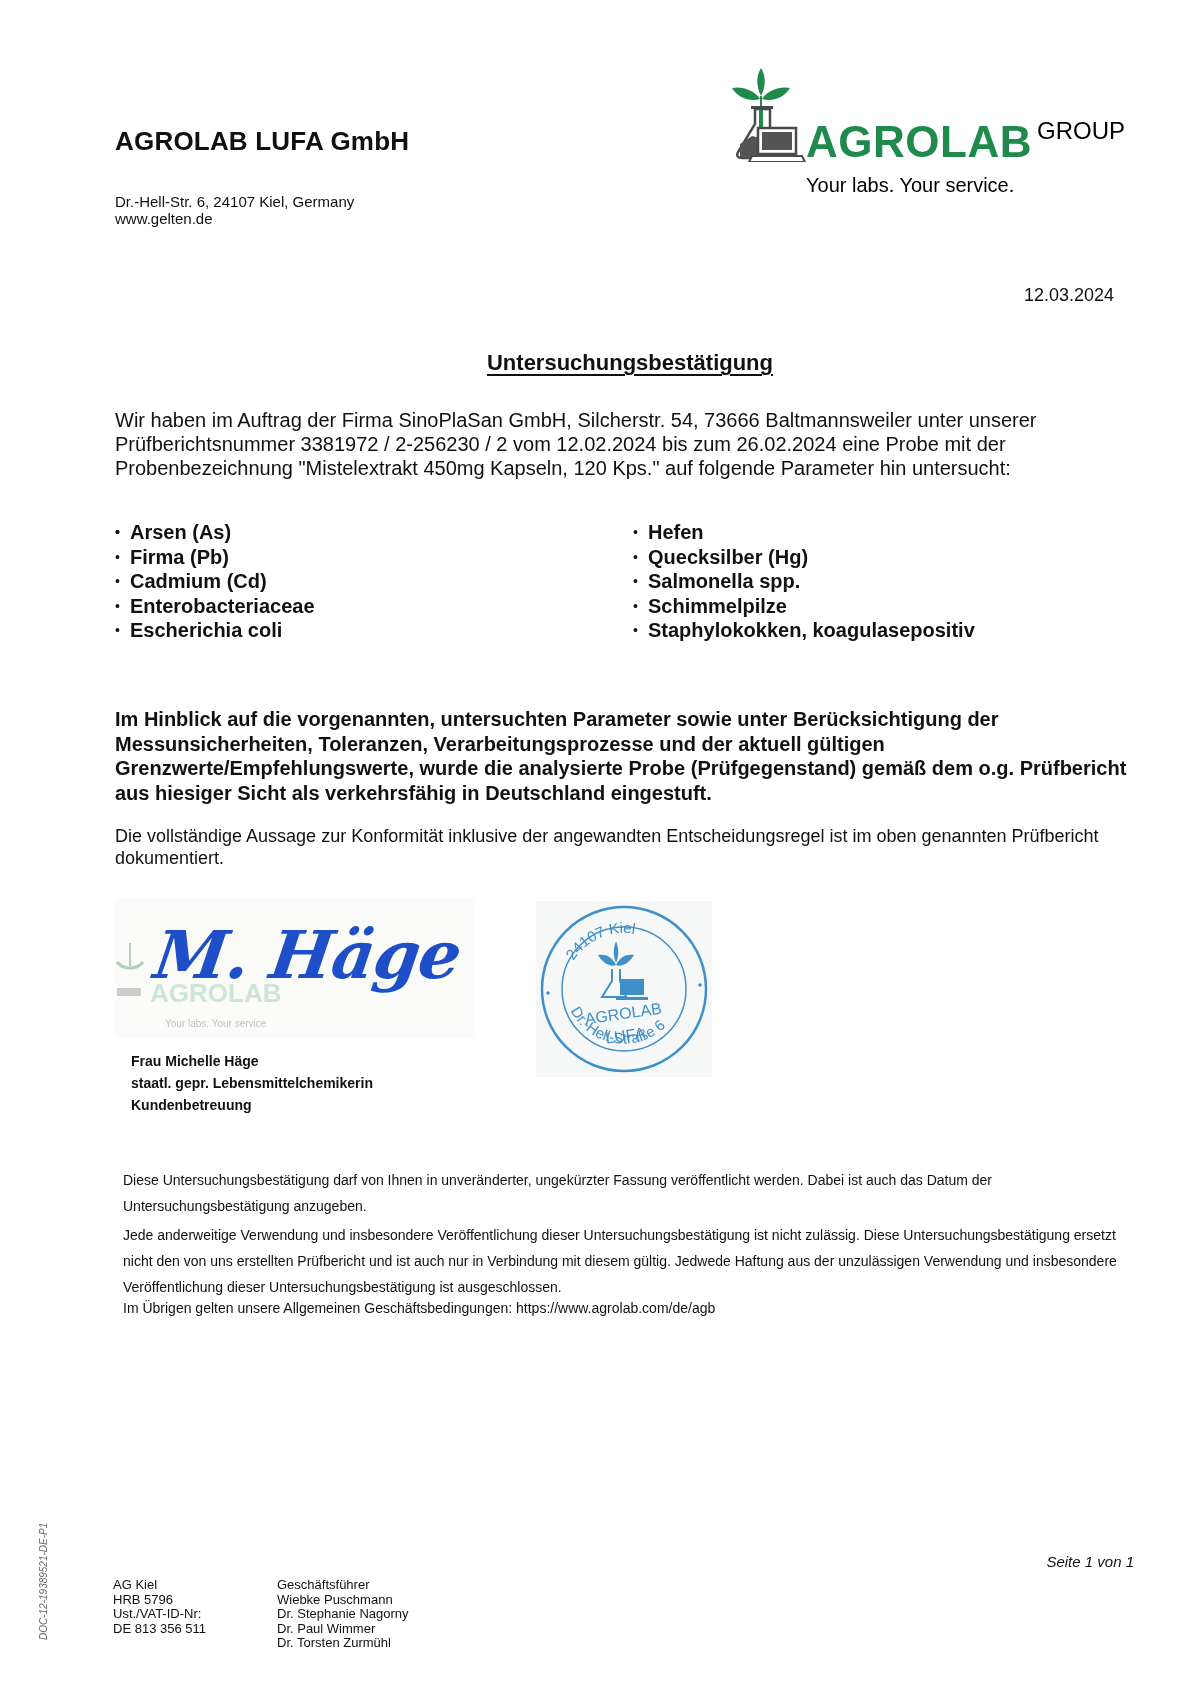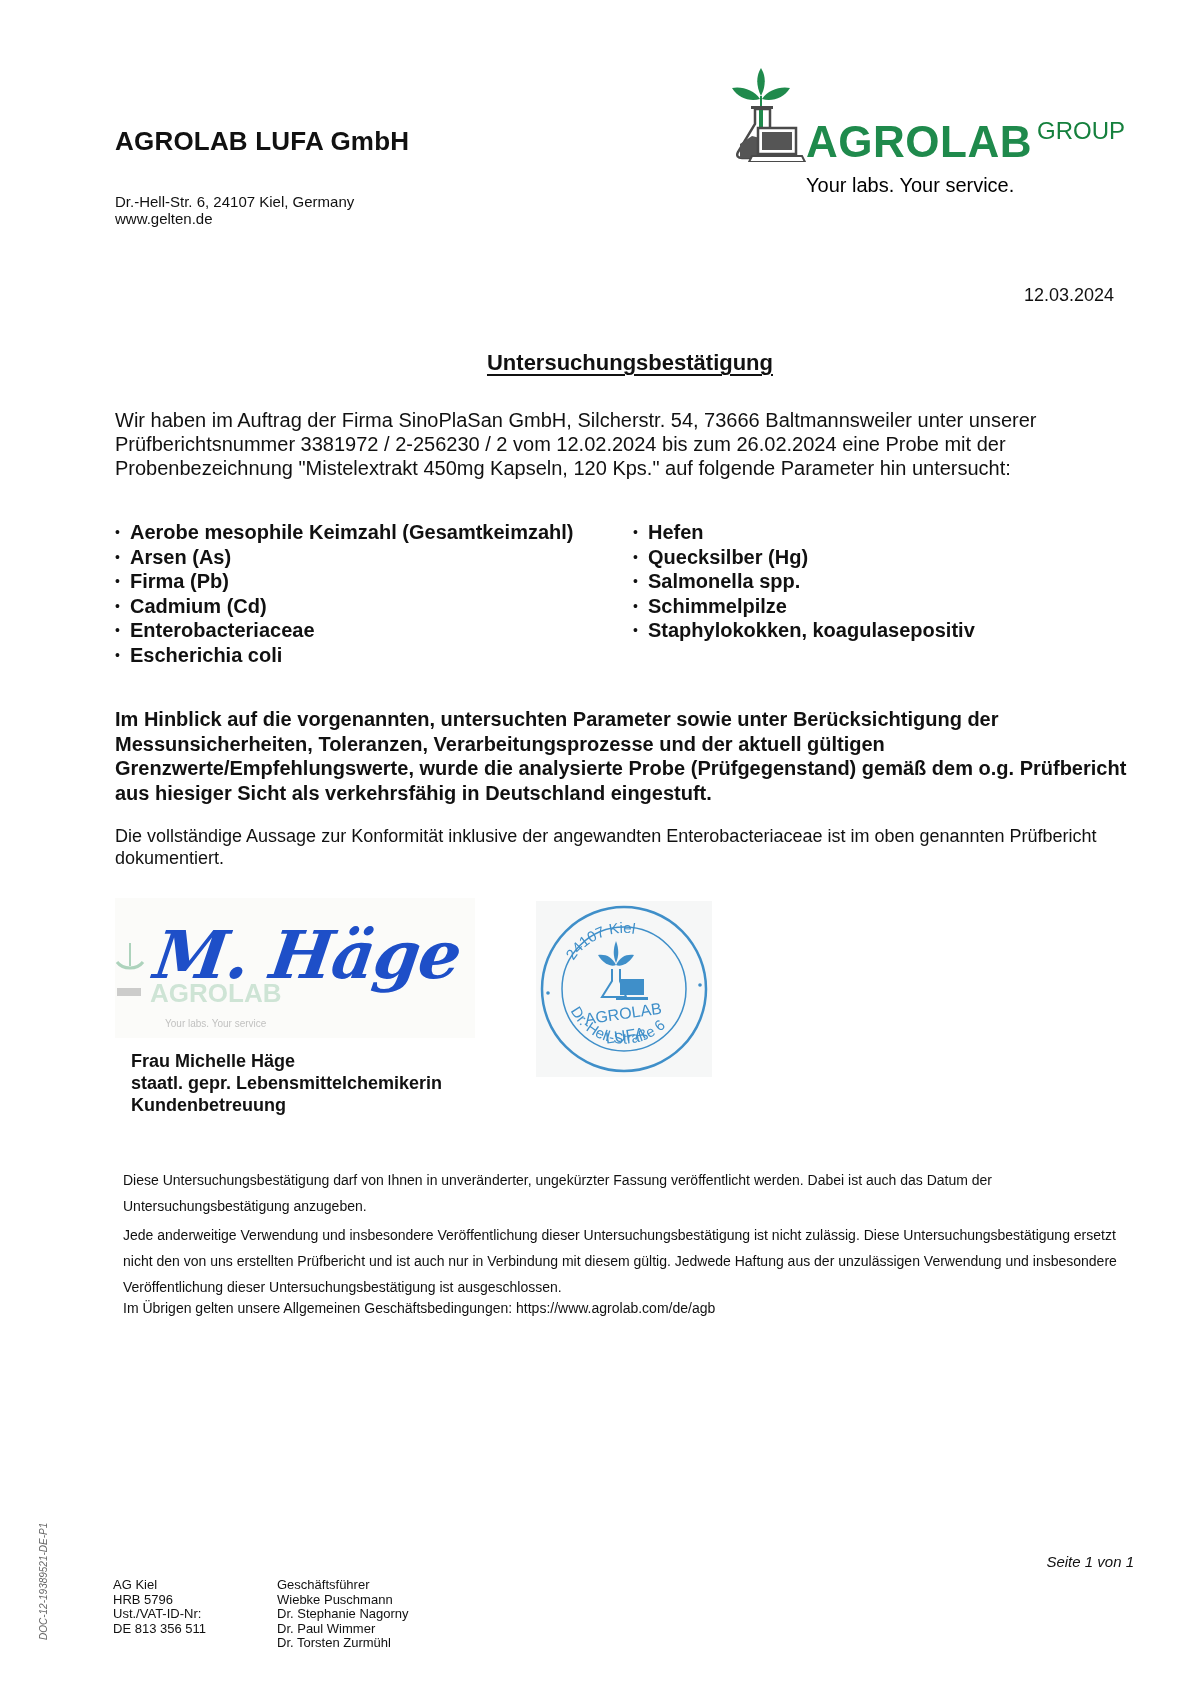--- a/index.html
+++ b/index.html
@@ -9,21 +9,21 @@
   }
   .abs { position: absolute; }
 
   
   .company-name { left: 115px; top: 126px; font-size: 26px; font-weight: bold; letter-spacing: 0.2px; }
   .company-address { left: 115px; top: 193px; font-size: 15px; line-height: 17px; }
 
   .logo { left: 728px; top: 66px; width: 420px; height: 140px; }
   .logo-icon { position: absolute; left: 0; top: 0; width: 78px; height: 96px; }
   .logo-word { position: absolute; left: 78px; top: 52px; font-size: 44px; font-weight: bold; color: #1f8a4c; letter-spacing: 0.5px; line-height: 48px; }
-  .logo-group { position: absolute; left: 309px; top: 52px; font-size: 24px; color: #15803d; line-height: 26px; }
+  .logo-group { position: absolute; left: 309px; top: 52px; font-size: 24px; color: #000000; line-height: 26px; }
   .logo-tagline { position: absolute; left: 78px; top: 108px; font-size: 20px; color: #000000; }
 
   .date { right: 76px; top: 285px; font-size: 18px; }
 
   .title { left: 0; width: 1260px; top: 350px; text-align: center; font-size: 22px; font-weight: bold; }
   .title span { text-decoration: underline; text-underline-offset: 4px; text-decoration-thickness: 2px; }
 
   .intro { left: 115px; top: 408px; width: 1020px; font-size: 20px; line-height: 24px; }
 
   .params { left: 115px; top: 520px; font-size: 20px; font-weight: bold; line-height: 24.5px; }
@@ -34,21 +34,21 @@
 
   .conclusion { left: 115px; top: 707px; width: 1030px; font-size: 20px; font-weight: bold; line-height: 24.5px; }
   .conformity { left: 115px; top: 825px; width: 1040px; font-size: 18px; line-height: 22px; }
 
   
   .sig-box { left: 115px; top: 898px; width: 360px; height: 140px; background: #fbfbf9; }
   .sig-watermark-logo { position: absolute; left: 0; top: 40px; width: 30px; height: 70px; opacity: 0.35; }
   .sig-watermark-text { position: absolute; left: 35px; top: 80px; font-size: 26px; font-weight: bold; color: #1f8a4c; opacity: 0.2; }
   .sig-watermark-tag { position: absolute; left: 50px; top: 120px; font-size: 10px; color: #888; opacity: 0.5; }
   .sig-scrawl { position: absolute; left: 40px; top: 18px; font-family: "DejaVu Serif", serif; font-style: italic; font-weight: bold; font-size: 66px; color: #1e4fc8; letter-spacing: -1px; transform: skewX(-8deg); }
-  .signer { left: 131px; top: 1050px; font-size: 18px; font-weight: bold; line-height: 22px; }
+  .signer { left: 131px; top: 1050px; font-size: 14px; font-weight: bold; line-height: 22px; }
 
   .stamp { left: 536px; top: 901px; width: 176px; height: 176px; background: #f6f7f7; }
 
   
   .legal { left: 115px; width: 1020px; font-size: 14px; line-height: 26px; margin-left: 8px; }
   .legal1 { top: 1167px; }
   .legal2 { top: 1222px; }
   .legal3 { top: 1295px; }
 
   
@@ -92,40 +92,40 @@
 <div class="abs date">12.03.2024</div>
 
 <div class="abs title">
   <span>Untersuchungsbestätigung</span>
 </div>
 
 <div class="abs intro">Wir haben im Auftrag der Firma SinoPlaSan GmbH, Silcherstr. 54, 73666 Baltmannsweiler unter unserer Prüfberichtsnummer 3381972 / 2-256230 / 2 vom 12.02.2024 bis zum 26.02.2024 eine Probe mit der Probenbezeichnung "Mistelextrakt 450mg Kapseln, 120 Kps." auf folgende Parameter hin untersucht:</div>
 
 <div class="abs params">
   <ul>
-    <li><span class="bullet">•</span><span>Aerobe mesophile Keimzahl (Gesamtkeimzahl)</span></li>
+    <li><span class="bullet">•</span></li>
     <li><span class="bullet">•</span><span>Arsen (As)</span></li>
     <li><span class="bullet">•</span><span>Firma (Pb)</span></li>
     <li><span class="bullet">•</span><span>Cadmium (Cd)</span></li>
     <li><span class="bullet">•</span><span>Enterobacteriaceae</span></li>
     <li><span class="bullet">•</span><span>Escherichia coli</span></li>
   </ul>
 </div>
 <div class="abs params params-col2">
   <ul>
     <li><span class="bullet">•</span><span>Hefen</span></li>
     <li><span class="bullet">•</span><span>Quecksilber (Hg)</span></li>
     <li><span class="bullet">•</span><span>Salmonella spp.</span></li>
     <li><span class="bullet">•</span><span>Schimmelpilze</span></li>
     <li><span class="bullet">•</span><span>Staphylokokken, koagulasepositiv</span></li>
   </ul>
 </div>
 
 <div class="abs conclusion">Im Hinblick auf die vorgenannten, untersuchten Parameter sowie unter Berücksichtigung der Messunsicherheiten, Toleranzen, Verarbeitungsprozesse und der aktuell gültigen Grenzwerte/Empfehlungswerte, wurde die analysierte Probe (Prüfgegenstand) gemäß dem o.g. Prüfbericht aus hiesiger Sicht als verkehrsfähig in Deutschland eingestuft.</div>
-<div class="abs conformity">Die vollständige Aussage zur Konformität inklusive der angewandten Enterobacteriaceae ist im oben genannten Prüfbericht dokumentiert.</div>
+<div class="abs conformity">Die vollständige Aussage zur Konformität inklusive der angewandten Entscheidungsregel ist im oben genannten Prüfbericht dokumentiert.</div>
 
 <div class="abs sig-box">
   <svg class="sig-watermark-logo" viewBox="0 0 30 70">
     <path d="M15 5 L15 28" stroke="#1f8a4c" stroke-width="2"></path>
     <path d="M2 24 C8 32 22 32 28 24" stroke="#1f8a4c" stroke-width="3" fill="none"></path>
     <rect x="2" y="50" width="24" height="8" fill="#777"></rect>
   </svg>
   <span class="sig-watermark-text">AGROLAB</span>
   <span class="sig-watermark-tag">Your labs. Your service</span>
   <span class="sig-scrawl">M. Häge</span>

